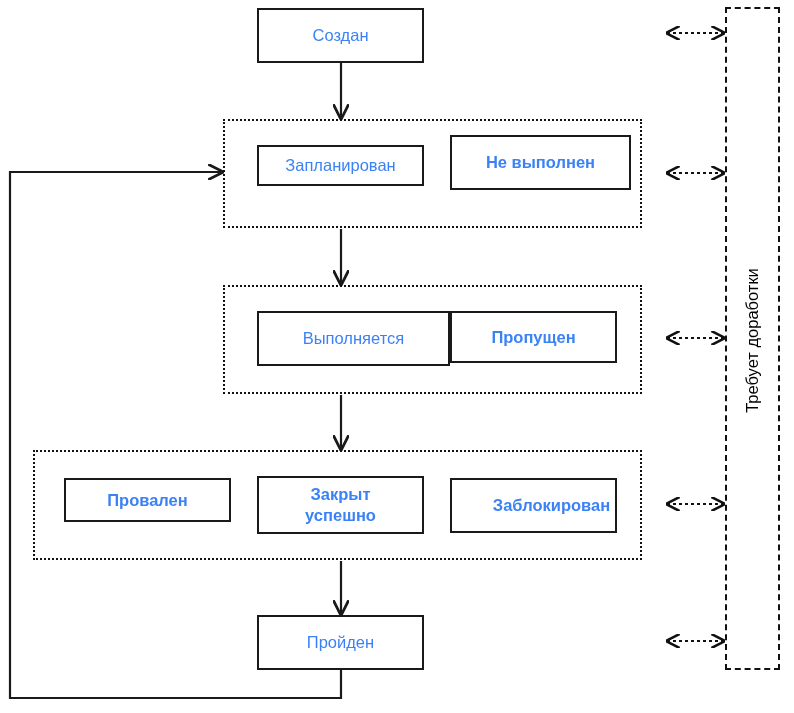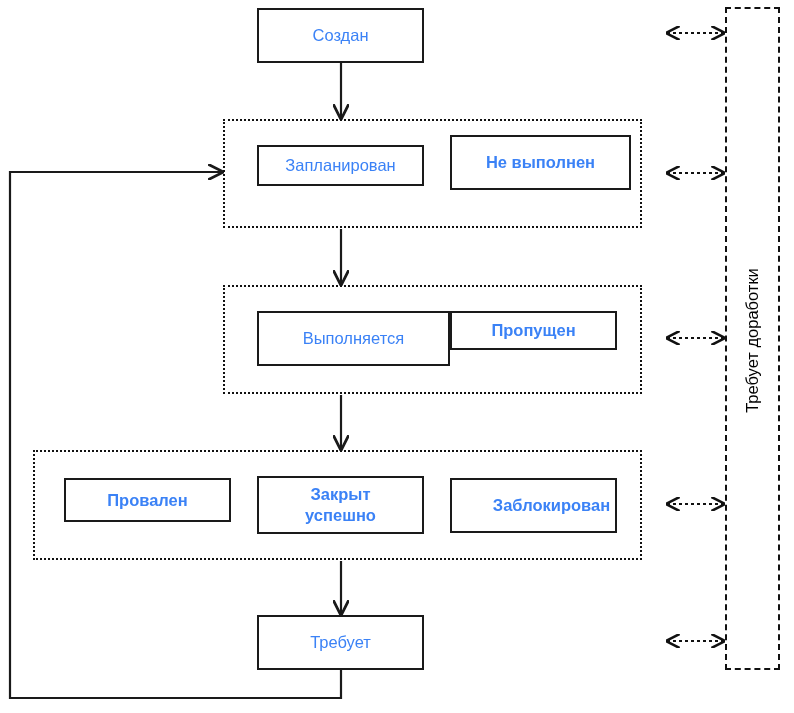--- a/index.html
+++ b/index.html
@@ -107,27 +107,27 @@
   <div class="group-box" style="left:33px; top:450px; width:609px; height:110px;"></div>
 
   <div class="state-box" style="left:257px; top:8px; width:167px; height:55px;">Создан</div>
 
   <div class="state-box" style="left:257px; top:145px; width:167px; height:41px;">Запланирован</div>
 
   <div class="state-box bold" style="left:450px; top:135px; width:181px; height:55px;">Не выполнен</div>
 
   <div class="state-box" style="left:257px; top:311px; width:193px; height:55px;">Выполняется</div>
 
-  <div class="state-box bold" style="left:450px; top:311px; width:167px; height:39px;">Пропущен</div>
+  <div class="state-box bold" style="left:450px; top:311px; width:167px; height:52px;">Пропущен</div>
 
   <div class="state-box bold" style="left:64px; top:478px; width:167px; height:44px;">Провален</div>
 
   <div class="state-box bold" style="left:257px; top:476px; width:167px; height:58px;">Закрыт
 успешно</div>
 
   <div class="state-box bold" style="left:450px; top:478px; width:167px; height:55px;padding-left:36px;">Заблокирован</div>
 
-  <div class="state-box" style="left:257px; top:615px; width:167px; height:55px;">Требует</div>
+  <div class="state-box" style="left:257px; top:615px; width:167px; height:55px;">Пройден</div>
 
   <div class="rework-box" style="left:725px; top:7px; width:55px; height:663px;"></div>
   <div class="rework-label" style="left:677px; top:331px; width:150px; text-align:center;">Требует доработки</div>
 
 </div>
 
 </body></html>

